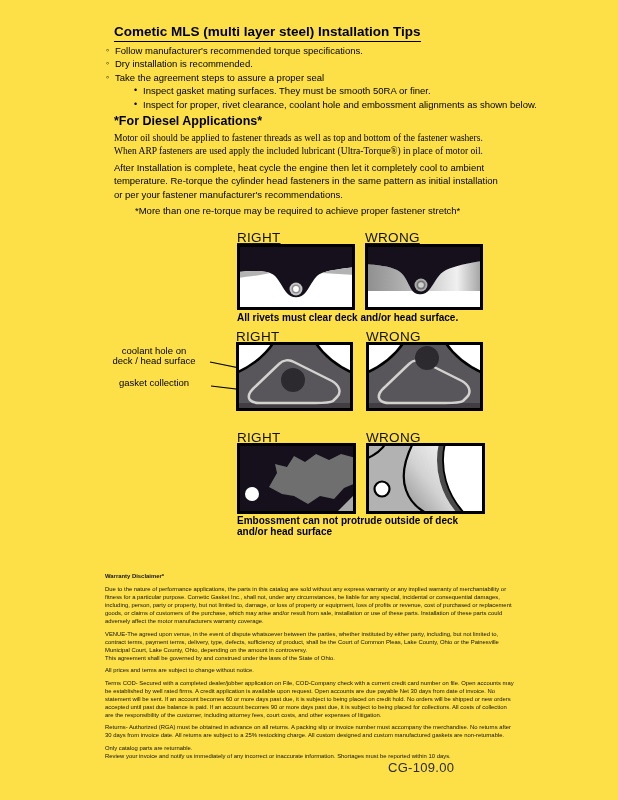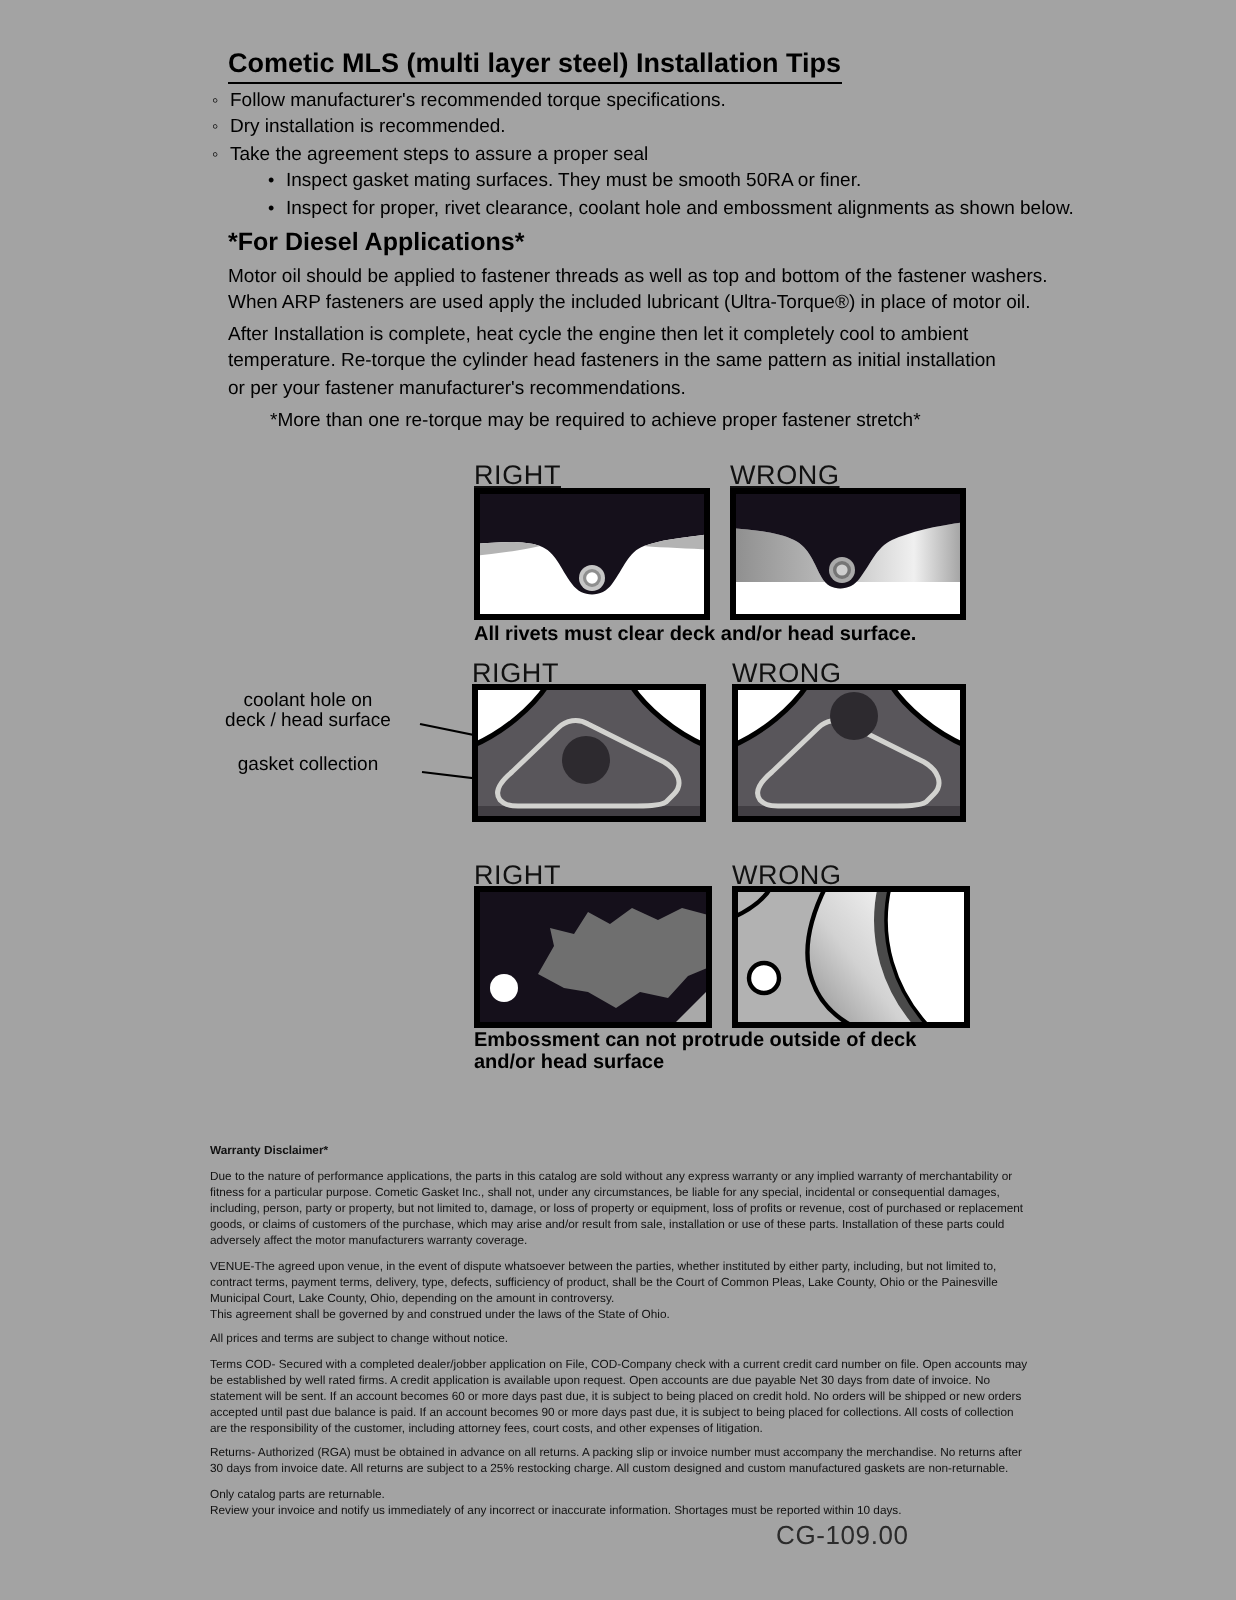--- a/index.html
+++ b/index.html
@@ -1,17 +1,17 @@
 <!DOCTYPE html>
 <html><head>
 <meta charset="utf-8">
 <style>
   html,body{margin:0;padding:0;background:#ffffff;}
   .page{
-    position:relative;width:618px;height:800px;background:#a3a3a3;overflow:hidden;
+    position:relative;width:618px;height:800px;background:#fde047;overflow:hidden;
     font-family:"Liberation Sans", sans-serif;color:#000;
   }
   .title{
     position:absolute;left:114px;top:24px;margin:0;
     font-size:13.5px;font-weight:bold;
     border-bottom:1.5px solid #000;padding-bottom:2px;
   }
   .bullets{position:absolute;left:106px;top:44px;width:460px;}
   .b-row{display:flex;align-items:flex-start;line-height:13.4px;font-size:9.5px;}
   .b-row.sub{margin-left:28px;}
@@ -53,21 +53,21 @@
       <span class="b-marker">•</span>
       <span>Inspect gasket mating surfaces.  They must be smooth 50RA or finer.</span>
     </div>
     <div class="b-row sub">
       <span class="b-marker">•</span>
       <span>Inspect for proper, rivet clearance, coolant hole and embossment alignments as shown below.</span>
     </div>
   </div>
 
   <h2 class="diesel-h">*For Diesel Applications*</h2>
-  <p class="body-text pre" style="top:132px;">Motor oil should be applied to fastener threads as well as top and bottom of the fastener washers.
+  <p class="body-text pre" style="top:132px;font-family:Liberation Serif, serif;">Motor oil should be applied to fastener threads as well as top and bottom of the fastener washers.
 When ARP fasteners are used apply the included lubricant (Ultra-Torque®) in place of motor oil.</p>
   <p class="body-text pre" style="top:161px;">After Installation is complete, heat cycle the engine then let it completely cool to ambient
 temperature. Re-torque the cylinder head fasteners in the same pattern as initial installation
 or per your fastener manufacturer's recommendations.</p>
   <p class="body-text pre" style="top:204px;margin-left:21px;">*More than one re-torque may be required to achieve proper fastener stretch*</p>
 
   <div class="dg-label" style="left:237px;top:230px;width:118px;">RIGHT</div>
   <div class="dg-label" style="left:365px;top:230px;width:118px;">WRONG</div>
 
   <svg class="dg-panel" style="left:237px;top:244px;" width="118" height="66" viewBox="0 0 118 66">

